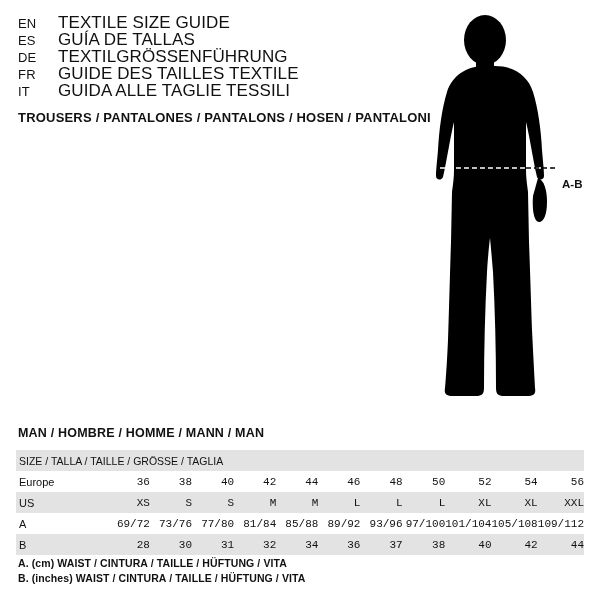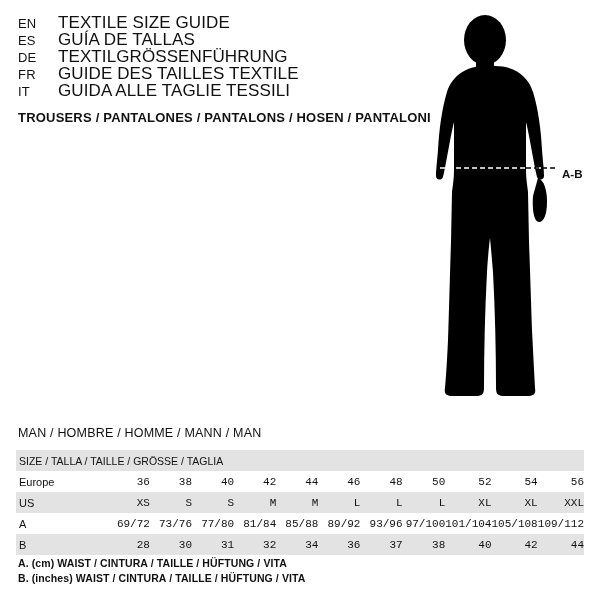--- a/index.html
+++ b/index.html
@@ -63,33 +63,33 @@
     height: 400px;
   }
   .figure-svg {
     position: absolute;
     left: 0;
     top: 0;
   }
   .ab-label {
     position: absolute;
     left: 162px;
-    top: 158px;
+    top: 168px;
     font-size: 11.5px;
     font-weight: bold;
     color: #111;
   }
 
   
   .man-heading {
     position: absolute;
     left: 18px;
     top: 426px;
     font-size: 12.5px;
-    font-weight: normal;
+    font-weight: bold;
     letter-spacing: 0.2px;
   }
 
   table.size-table {
     position: absolute;
     left: 16px;
     top: 450px;
     width: 568px;
     border-collapse: collapse;
     font-size: 11px;

